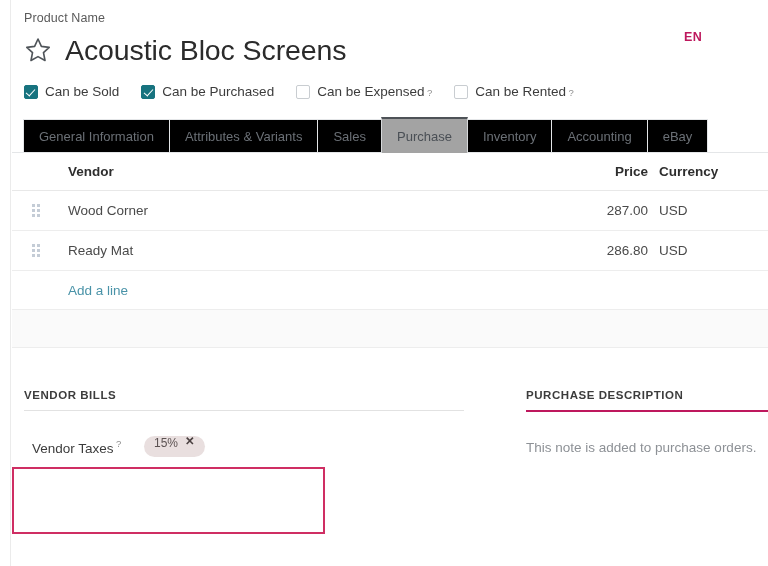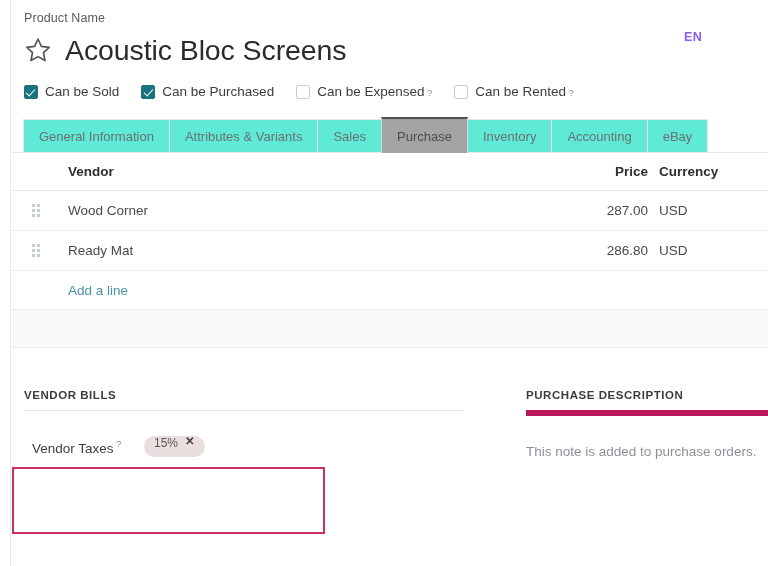--- a/index.html
+++ b/index.html
@@ -57,21 +57,21 @@
     font-weight: 400;
     letter-spacing: -.1px;
     line-height: 34px;
     white-space: nowrap;
   }
   .lang-badge {
     position: absolute;
     right: 66px; top: 30px;
     font-size: 12.5px;
     font-weight: 700;
-    color: #8b5cf6;
+    color: #be185d;
     letter-spacing: .3px;
   }
 
   
   .cb-row {
     position: absolute;
     left: 24px; top: 83px;
     display: flex;
     align-items: center;
     height: 18px;
@@ -122,21 +122,21 @@
     align-items: flex-end;
     height: 34px;
   }
   .tab {
     height: 34px;
     padding: 0 15px;
     display: flex;
     align-items: center;
     font-size: 13px;
     color: #6b7076;
-    background: #5eead4;
+    background: #000000;
     border: 1px solid #e4e6e8;
     border-bottom: none;
     margin-right: -1px;
     white-space: nowrap;
     cursor: pointer;
   }
   .tab.active {
     color: #4a4f55;
     background: #a3a3a3;
     border-top: 2px solid #4e5257;
@@ -233,21 +233,21 @@
     width: 242px;
   }
   .section-title {
     font-size: 11.5px;
     font-weight: 700;
     color: #3c3c3c;
     letter-spacing: .55px;
     padding-bottom: 9px;
     border-bottom: 1px solid #e2e2e2;
   }
-  .pane-right .section-title { border-bottom: 6px solid #be185d; }
+  .pane-right .section-title { border-bottom: 2px solid #be185d; }
 
   .field-row {
     display: flex;
     align-items: flex-start;
     margin-top: 22px;
   }
   .field-label {
     width: 112px; flex: 0 0 112px;
     font-size: 13.5px;
     color: #3c3c3c;

